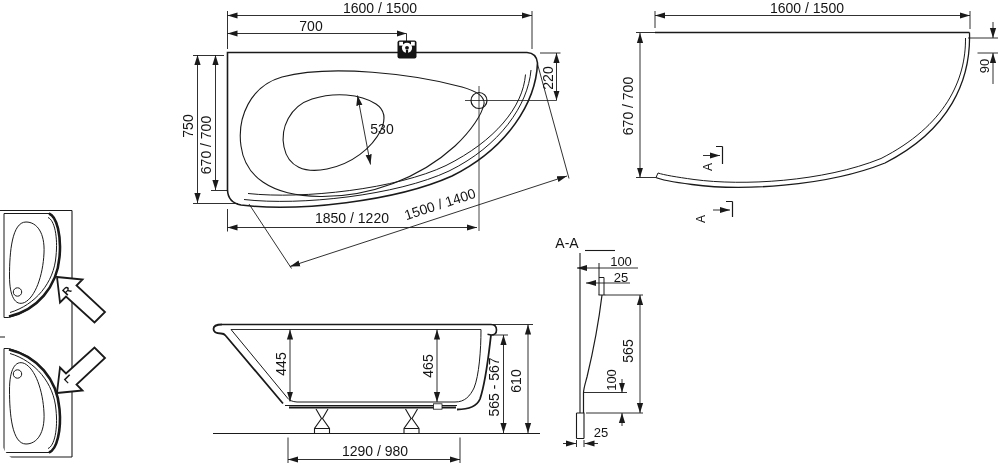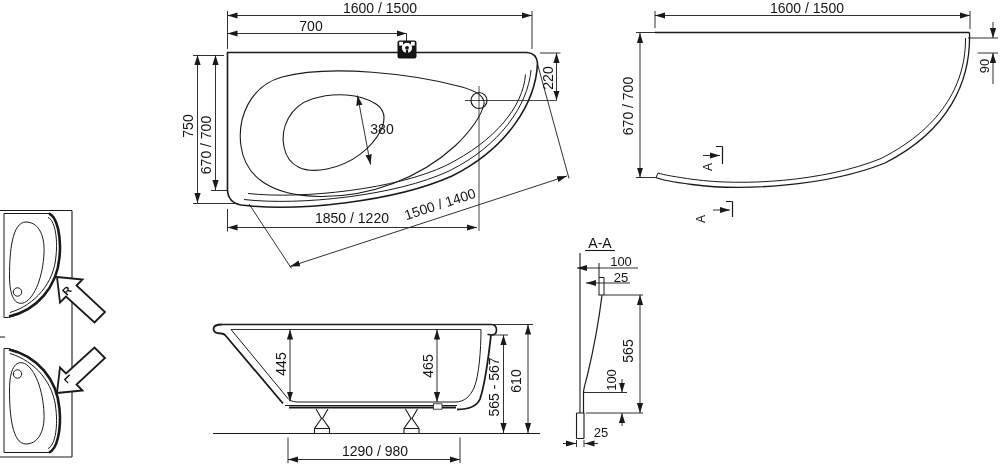--- a/index.html
+++ b/index.html
@@ -1,17 +1,17 @@
 <!DOCTYPE html>
 <html><head>
 <meta charset="utf-8">
 <style>
   html,body{margin:0;padding:0;background:#fff;}
   #stage{position:relative;width:1000px;height:464px;background:#fff;overflow:hidden;
-         font-family:"Liberation Sans",sans-serif;}
+         font-family:"Liberation Sans",sans-serif;border-radius:29px;}
   #lines{position:absolute;left:0;top:0;}
   .lbl{position:absolute;font-family:"Liberation Sans",sans-serif;font-size:14px;color:#141414;
        white-space:nowrap;transform:translate(-50%,-50%);line-height:1;letter-spacing:0;}
   .v  {transform:translate(-50%,-50%) rotate(-90deg);}
   .d18{transform:translate(-50%,-50%) rotate(-18deg);}
   .r45{transform:translate(-50%,-50%) rotate(-45deg);font-size:11px;font-weight:bold;}
   .r45b{transform:translate(-50%,-50%) rotate(45deg);font-size:11px;font-weight:bold;}
   .s13{font-size:13px;}
   .s12{font-size:12px;}
 </style>
@@ -183,38 +183,38 @@
     <path d="M57,277 L82.5,279.5 L76.5,285.5 L105,312 L94.5,322.5 L66,296.5 L60,302.5 Z" fill="#fff" stroke-width="1.8" stroke-linejoin="miter"></path>
 
     <path d="M57,393 L82.5,390.5 L76.5,384.5 L105,358 L94.5,347.5 L66,373.5 L60,367.5 Z" fill="#fff" stroke-width="1.8" stroke-linejoin="miter"></path>
   </g>
 </svg>
 
 <div class="lbl" style="left:380px;top:8px">1600 / 1500</div>
 <div class="lbl" style="left:311px;top:26px">700</div>
 <div class="lbl v" style="left:188px;top:126px">750</div>
 <div class="lbl v" style="left:206px;top:145px">670 / 700</div>
-<div class="lbl" style="left:382px;top:129px">380</div>
+<div class="lbl" style="left:382px;top:129px">530</div>
 <div class="lbl v" style="left:548px;top:78px">220</div>
 <div class="lbl" style="left:352px;top:218px">1850 / 1220</div>
 <div class="lbl d18" style="left:440px;top:204px">1500 / 1400</div>
 
 <div class="lbl" style="left:807px;top:8px">1600 / 1500</div>
 <div class="lbl v" style="left:628px;top:106px">670 / 700</div>
 <div class="lbl v s13" style="left:984px;top:66px">90</div>
 <div class="lbl v s12" style="left:708px;top:167px">A</div>
 <div class="lbl v s12" style="left:701px;top:219px">A</div>
 
 <div class="lbl v" style="left:281px;top:364px">445</div>
 <div class="lbl v" style="left:428px;top:366px">465</div>
 <div class="lbl v" style="left:494px;top:387px">565 - 567</div>
 <div class="lbl v" style="left:516px;top:381px">610</div>
 <div class="lbl" style="left:375px;top:451px">1290 / 980</div>
 
-<div class="lbl" style="left:600px;top:243px">A-A</div>
+<div class="lbl" style="left:567px;top:243px">A-A</div>
 <div class="lbl s13" style="left:621px;top:261px">100</div>
 <div class="lbl s13" style="left:621px;top:277px">25</div>
 <div class="lbl v" style="left:628px;top:351px">565</div>
 <div class="lbl v s13" style="left:611px;top:380px">100</div>
 <div class="lbl s13" style="left:601px;top:432px">25</div>
 
 <div class="lbl r45" style="left:67px;top:291px">R</div>
 <div class="lbl r45b" style="left:68px;top:379px">L</div>
 
 </div>

